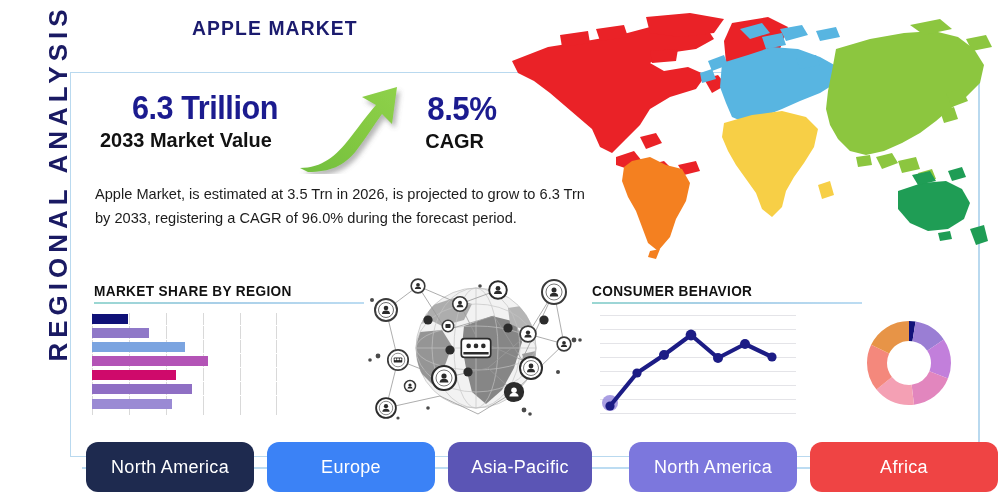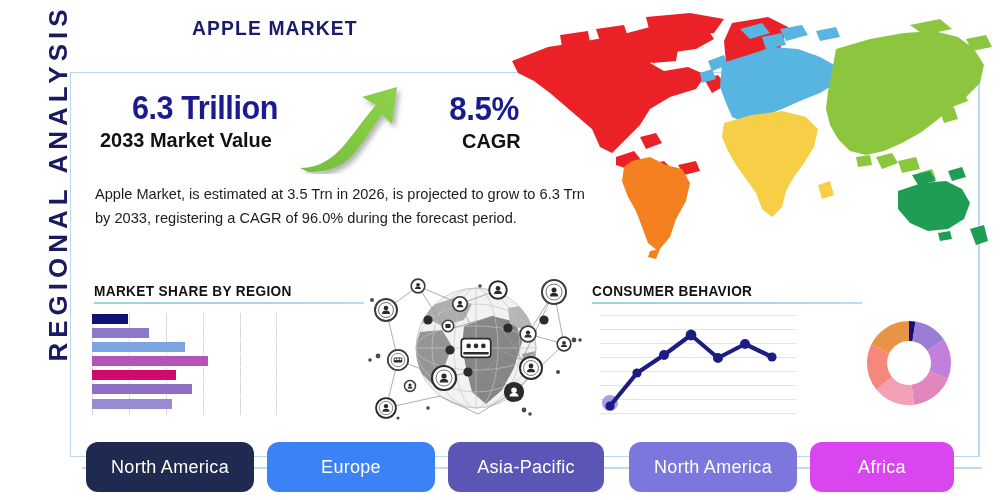--- a/index.html
+++ b/index.html
@@ -56,21 +56,21 @@
     font-size:34px;font-weight:700;color:#1b1b8f;
     letter-spacing:-.5px;white-space:nowrap;
     transform:scaleX(.9);transform-origin:left center;
   }
   .kpi-label{
     position:absolute;left:0px;top:40px;
     font-size:21px;font-weight:700;color:#111;
     white-space:nowrap;
     transform:scaleX(.95);transform-origin:left center;
   }
-  .cagr{position:absolute;left:394px;top:88px;width:130px;height:80px;text-align:right;}
+  .cagr{position:absolute;left:422px;top:88px;width:130px;height:80px;text-align:left;}
   .cagr-value{
     font-size:34px;font-weight:700;color:#1b1b8f;letter-spacing:-.5px;
     line-height:40px;
     transform:scaleX(.92);
   }
   .cagr-label{
     font-size:21px;font-weight:700;color:#111;line-height:26px;
     transform:scaleX(.95);
   }
 
@@ -461,26 +461,26 @@
     <div class="region-connector" style="left:0px;width:900px;"></div>
 
     <div class="region-btn" style="left:4px;width:168px;background:#1e2a4f;">
       <span>North America</span>
     </div>
 
     <div class="region-btn" style="left:185px;width:168px;background:#3b82f6;">
       <span>Europe</span>
     </div>
 
-    <div class="region-btn" style="left:366px;width:156px;background:#5b55b5;">
+    <div class="region-btn" style="left:366px;width:144px;background:#5b55b5;">
       <span>Asia-Pacific</span>
     </div>
 
     <div class="region-btn" style="left:547px;width:168px;background:#7c77dd;">
       <span>North America</span>
     </div>
 
-    <div class="region-btn" style="left:728px;width:144px;background:#d946ef;justify-content:center;">
+    <div class="region-btn" style="left:728px;width:188px;background:#ef4444;justify-content:center;">
       <span>Africa</span>
     </div>
   </div>
 
 </div>
 
 </body></html>

